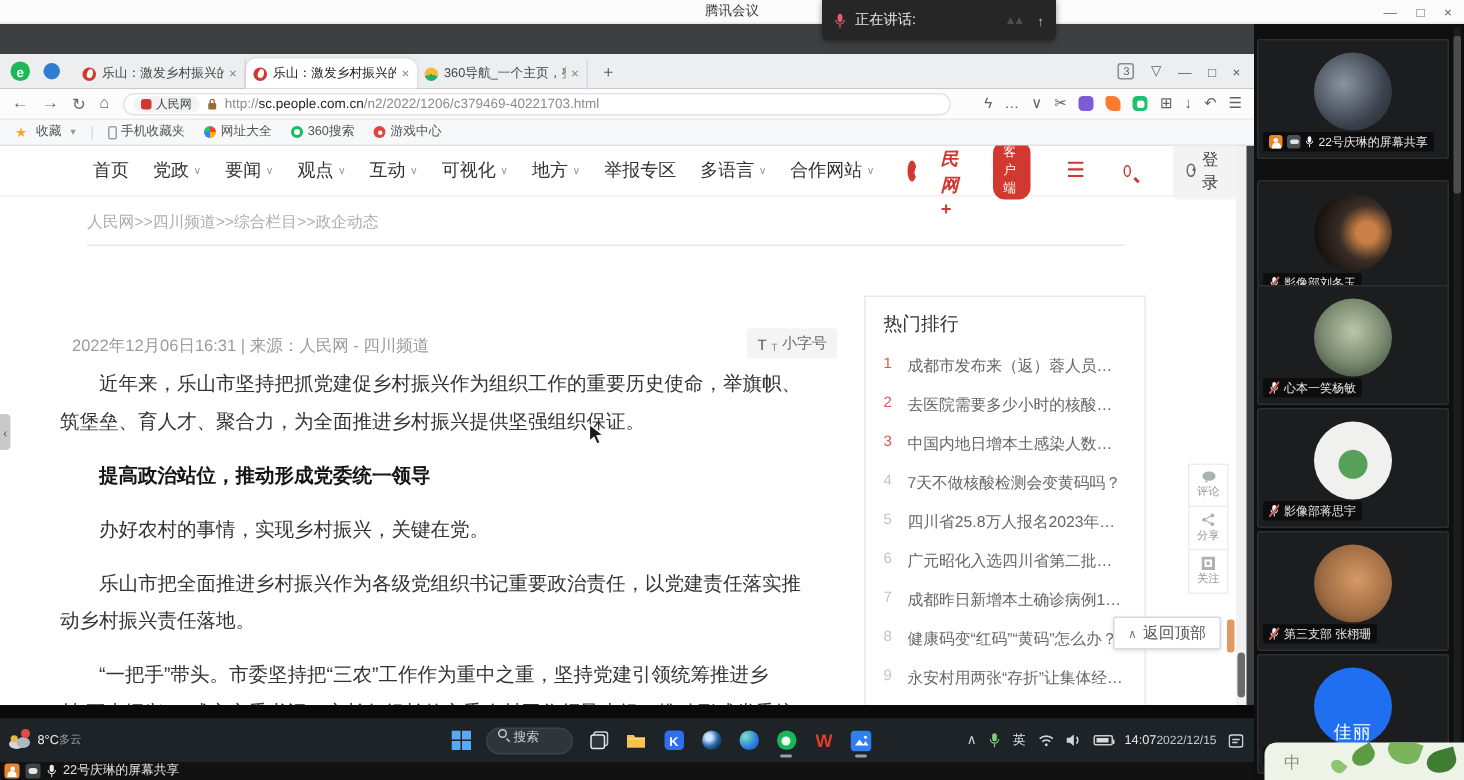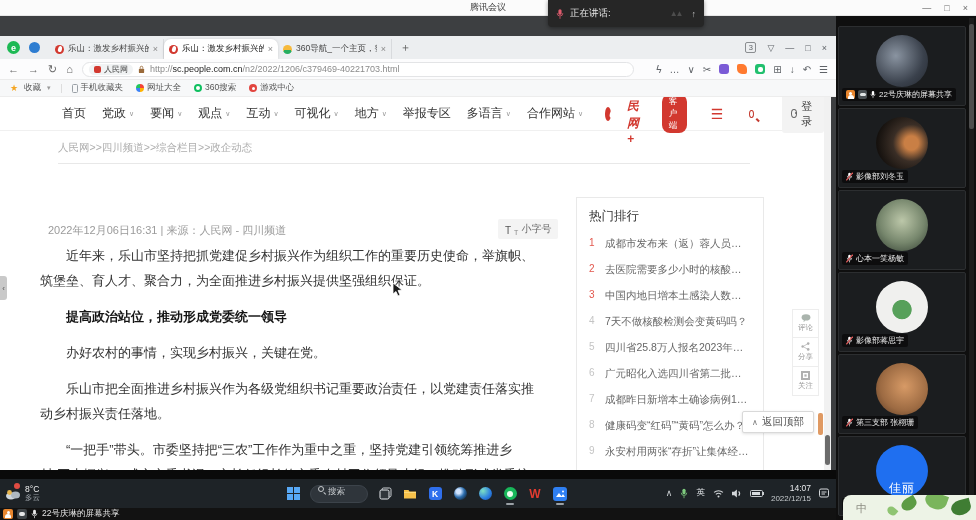--- a/index.html
+++ b/index.html
@@ -104,42 +104,42 @@
   .tool span{font-size:7.5px;color:#9a9a9a}
   .btt{position:absolute;left:742px;top:314px;width:72px;height:22px;background:#fff;border:1px solid #d9d9d9;border-radius:2px;box-shadow:0 1px 3px rgba(0,0,0,.12);display:flex;align-items:center;justify-content:center;gap:4px;font-size:10.5px;color:#555}
   .btt b{font-size:8px;color:#777}
   .obar{position:absolute;left:818px;top:316px;width:5px;height:22px;background:#e09a63;border-radius:2px}
   .cursor{position:absolute;left:392px;top:185px;z-index:9}
 
   
   .task{position:absolute;left:0;top:479px;width:836px;height:29px;background:#1e2327;display:flex;align-items:center;z-index:4}
   .weather{display:flex;align-items:center;gap:4px;margin-left:5px;position:relative}
   .wbadge{position:absolute;left:9px;top:-2px;width:6px;height:6px;border-radius:50%;background:#e14b42}
-  .wtxt{display:flex;flex-direction:column;line-height:1.1}
+  .wtxt{display:flex;flex-direction:row;line-height:1.1}
   .wtemp{font-size:8.5px;color:#eee}.wdesc{font-size:7.5px;color:#9aa0a6}
   .tcenter{display:flex;align-items:center;gap:9px;margin-left:245px}
   .spill{width:58px;height:18px;background:#2f353b;border:1px solid #3c434a;border-radius:9px;display:flex;align-items:flex-start;gap:4px;padding:0 7px}
   .spill .tmag{width:6px;height:6px;border:1.2px solid #c6cacd;border-radius:50%;position:relative}
   .spill .tmag::after{content:"";position:absolute;left:5px;top:5px;width:3px;height:1.2px;background:#c6cacd;transform:rotate(45deg);transform-origin:0 0}
   .spill i{font-size:8.5px;color:#c9cdd0}
   .tapp{width:16px;height:22px;display:flex;align-items:center;justify-content:center;position:relative}
   .tapp.run::after{content:"";position:absolute;left:4px;bottom:0;width:8px;height:2px;border-radius:1px;background:#9aa0a6}
   .ksq{width:13px;height:13px;border-radius:3px;background:#2f6fed;color:#fff;font-size:8.5px;font-weight:700;display:flex;align-items:center;justify-content:center}
   .globe{width:13px;height:13px;border-radius:50%;background:radial-gradient(circle at 35% 35%,#cfe3ff 0 18%,#2d6fb0 48%,#12263c 82%)}
   .edge{width:13px;height:13px;border-radius:50%;background:radial-gradient(circle at 30% 30%,#7de0c3,#2a7de1 60%,#1b4f9e)}
   .g360{width:13px;height:13px;border-radius:50%;background:#18b75a;position:relative}
   .g360::after{content:"";position:absolute;inset:3.5px;border-radius:50%;background:#eaffee}
   .wps{color:#e23b30;font-weight:800;font-size:12px}
   .tright2{margin-left:auto;display:flex;align-items:center;gap:8px;padding-right:7px}
   .tch{font-size:9px;color:#cfd3d6}
   .ime{font-size:8.5px;color:#dfe3e6}
   .batt{width:13px;height:7px;border:1px solid #c9cdd0;border-radius:1.5px;position:relative}
   .batt::before{content:"";position:absolute;left:1px;top:1px;bottom:1px;width:8px;background:#d7dbde}
   .batt::after{content:"";position:absolute;right:-2.5px;top:1.5px;width:1.5px;height:3px;background:#c9cdd0}
-  .clock{display:flex;flex-direction:column;align-items:flex-end;line-height:1.15}
+  .clock{display:flex;flex-direction:row;align-items:center;line-height:1.15}
   .clock .t1{font-size:8.5px;color:#e8eaec}.clock .t2{font-size:8px;color:#c6cacd}
 
   
   .banner{position:absolute;left:0;top:508px;width:836px;height:12px;background:#121212;display:flex;align-items:center;gap:4px;padding-left:3px;z-index:4}
   .sh-person{width:10px;height:10px;border-radius:2px;background:#e8862e;position:relative}
   .sh-person::before{content:"";position:absolute;left:3.5px;top:1.5px;width:3px;height:3px;border-radius:50%;background:#fff}
   .sh-person::after{content:"";position:absolute;left:2px;top:5px;width:6px;height:4px;border-radius:3px 3px 0 0;background:#fff}
   .sh-chat{width:10px;height:10px;border-radius:2px;background:#3e4346;position:relative}
   .sh-chat::after{content:"";position:absolute;left:2px;top:3px;width:6px;height:4px;border-radius:2px;background:#e6e6e6}
   .bname{font-size:8.5px;color:#e2e2e2;white-space:nowrap}
@@ -546,21 +546,21 @@
         <span class="pshare"></span>
         <span class="pchat"></span>
         <svg width="6" height="9" viewBox="0 0 10 14">
             <rect x="3" y="1" width="4" height="7" rx="2" fill="#fff"></rect>
             <path d="M1.5 6a3.5 3.5 0 0 0 7 0" stroke="#fff" fill="none"></path>
             <line x1="5" y1="10" x2="5" y2="13" stroke="#fff"></line>
           </svg>
         <span class="pname">22号庆琳的屏幕共享</span>
       </div>
     </div>
-    <div class="tile" style="top:92px">
+    <div class="tile" style="top:104px">
       <div class="avatar av2"></div>
       <div class="plabel">
         <svg width="7" height="9" viewBox="0 0 10 14">
             <rect x="3" y="1" width="4" height="7" rx="2" fill="#fff"></rect>
             <path d="M1.5 6a3.5 3.5 0 0 0 7 0" stroke="#fff" fill="none"></path>
             <line x1="5" y1="10" x2="5" y2="13" stroke="#fff"></line>
             <line x1="0" y1="13" x2="10" y2="1" stroke="#e05c5c" stroke-width="2"></line>
           </svg>
         <span class="pname">影像部刘冬玉</span>
       </div>

